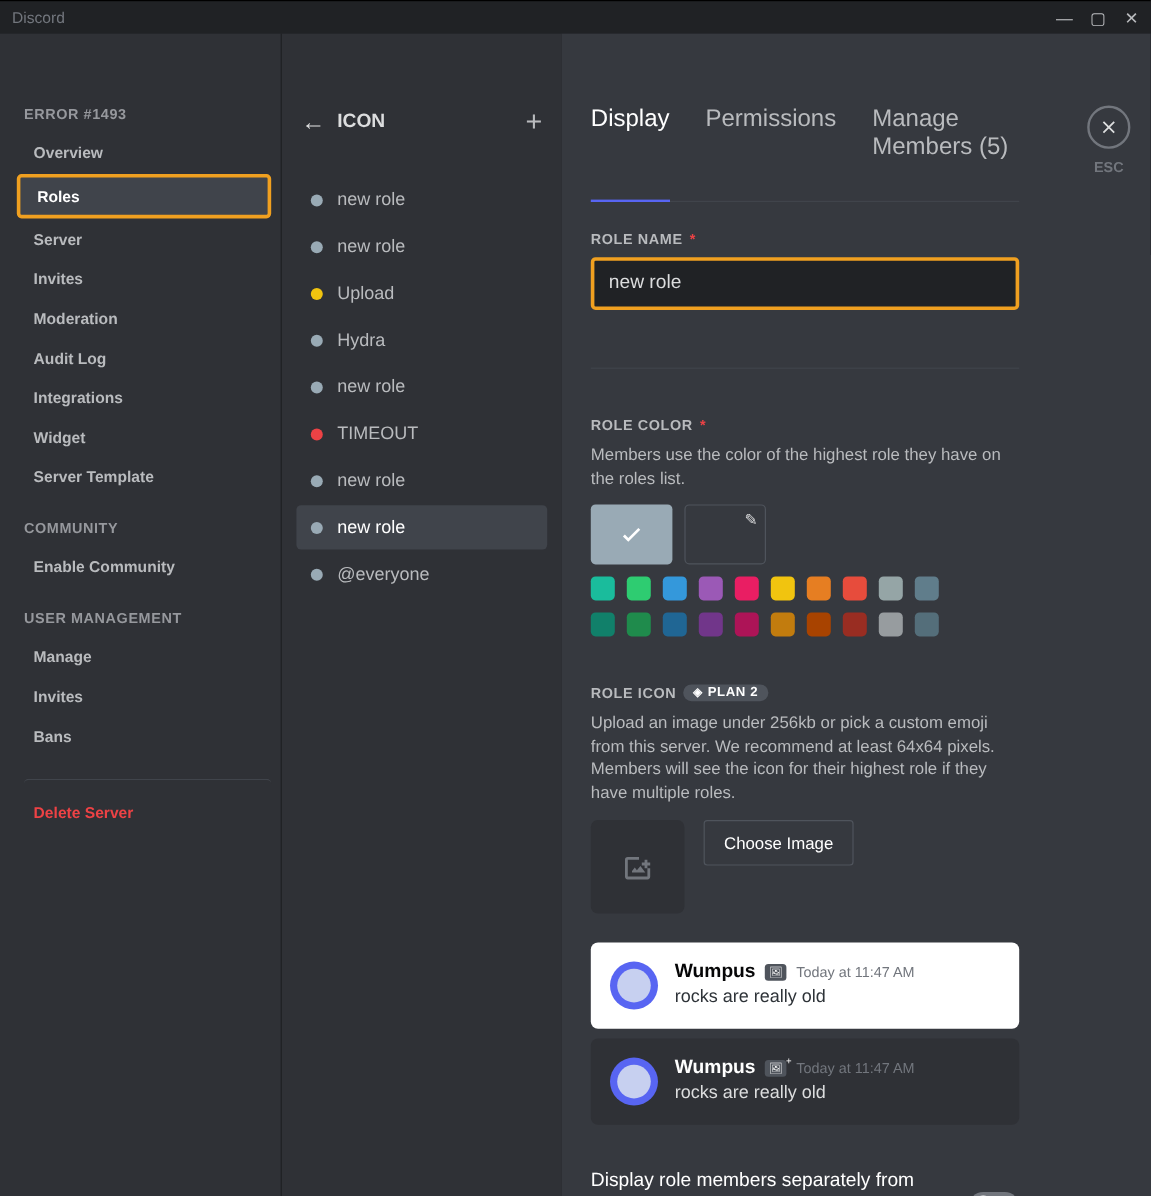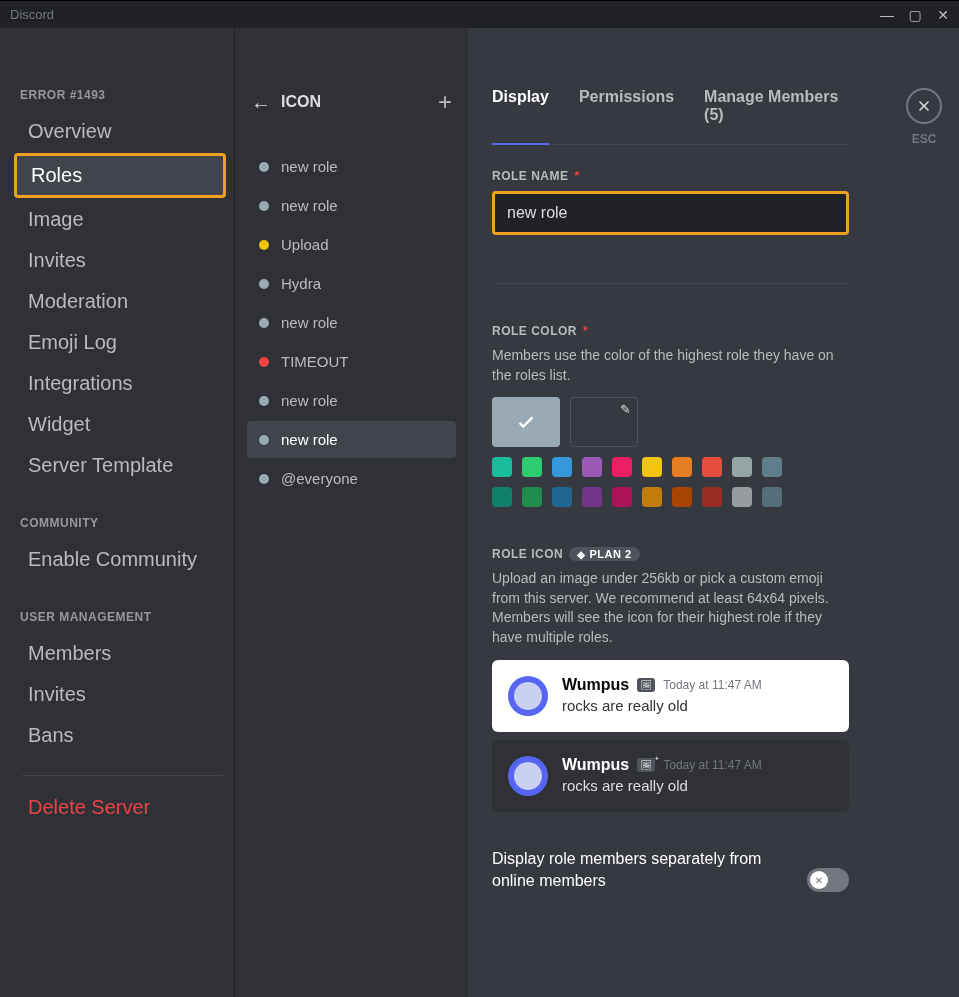--- a/index.html
+++ b/index.html
@@ -6,23 +6,23 @@
     body { background: #202225; color: #dcddde; width: 959px; height: 997px; overflow: hidden; }
     
     .titlebar { height: 28px; background: #202225; display: flex; align-items: center; justify-content: space-between; padding: 0 2px 0 10px; border-top: 1px solid #000; }
     .titlebar-title { color: #72767d; font-size: 13px; font-weight: 500; }
     .titlebar-controls { display: flex; gap: 0; }
     .titlebar-btn { width: 28px; height: 24px; display: flex; align-items: center; justify-content: center; color: #b9bbbe; font-size: 14px; cursor: pointer; }
     
     .main-container { display: flex; height: calc(100% - 28px); }
     
     .sidebar-left { width: 234px; background: #2f3136; padding: 60px 8px 20px 20px; overflow-y: auto; }
-    .sidebar-header { color: #96989d; font-size: 12px; font-weight: 700; letter-spacing: 0.5px; margin-bottom: 10px; margin-top: 31px; }
+    .sidebar-header { color: #96989d; font-size: 12px; font-weight: 700; letter-spacing: 0.5px; margin-bottom: 10px; margin-top: 20px; }
     .sidebar-header:first-child { margin-top: 0; }
-    .sidebar-item { color: #b9bbbe; font-size: 20px; padding: 8px 8px; border-radius: 4px; cursor: pointer; margin-bottom: 2px; }
+    .sidebar-item { color: #b9bbbe; font-size: 13px; padding: 8px 8px; border-radius: 4px; cursor: pointer; margin-bottom: 2px; font-weight: bold; }
     .sidebar-item.active { background: #40444b; color: #fff; }
     .sidebar-item.highlighted { border: 3px solid #f0a020; margin-left: -6px; padding-left: 14px; }
     .sidebar-item.danger { color: #ed4245; margin-top: 20px; padding-top: 20px; border-top: 1px solid #40444b; }
     
     .sidebar-middle { width: 234px; background: #2f3136; border-left: 1px solid #202225; padding: 60px 12px 20px 12px; }
     .back-row { display: flex; align-items: center; justify-content: space-between; margin-bottom: 32px; padding: 0 4px; }
     .back-btn { display: flex; align-items: center; gap: 10px; color: #dcddde; font-size: 16px; font-weight: 600; cursor: pointer; }
     .back-btn .arrow { font-size: 20px; }
     .plus-btn { color: #b9bbbe; font-size: 24px; font-weight: 300; cursor: pointer; }
     .role-item { display: flex; align-items: center; gap: 12px; padding: 10px 12px; border-radius: 4px; cursor: pointer; margin-bottom: 2px; }
@@ -35,21 +35,21 @@
     .content-inner { flex: 1; padding: 60px 40px 20px 24px; overflow-y: auto; }
     .content-esc { width: 70px; padding-top: 60px; display: flex; flex-direction: column; align-items: center; }
     .esc-circle { width: 36px; height: 36px; border: 2px solid #72767d; border-radius: 50%; display: flex; align-items: center; justify-content: center; color: #dcddde; font-size: 18px; cursor: pointer; margin-bottom: 8px; }
     .esc-label { color: #72767d; font-size: 12px; font-weight: 600; }
     
     .content-header { display: flex; align-items: center; justify-content: space-between; margin-bottom: 24px; }
     .content-title { color: #fff; font-size: 16px; font-weight: 600; letter-spacing: 0.5px; }
     .header-menu { color: #b9bbbe; font-size: 20px; cursor: pointer; letter-spacing: 2px; }
     
     .tabs { display: flex; gap: 30px; border-bottom: 1px solid #40444b; margin-bottom: 24px; }
-    .tab { color: #b9bbbe; font-size: 16px; padding-bottom: 20px; cursor: pointer; font-weight: bold; }
+    .tab { color: #b9bbbe; font-size: 20px; padding-bottom: 33px; cursor: pointer; }
     .tab.active { color: #fff; border-bottom: 2px solid #5865f2; margin-bottom: -1px; }
     
     .form-label { color: #b9bbbe; font-size: 12px; font-weight: 700; letter-spacing: 0.5px; margin-bottom: 8px; display: flex; align-items: center; gap: 6px; }
     .required { color: #ed4245; }
     .role-name-input { width: 100%; background: #202225; border: 3px solid #f0a020; color: #dcddde; font-size: 16px; padding: 10px 12px; border-radius: 4px; outline: none; margin-bottom: 24px; max-width: 370px; }
     .role-name-input-wrap { border-bottom: 1px solid #40444b; padding-bottom: 24px; margin-bottom: 0; }
     
     .section { margin-top: 40px; }
     .section-desc { color: #b9bbbe; font-size: 14px; line-height: 1.4; margin-bottom: 12px; }
     
@@ -98,35 +98,35 @@
     <div class="titlebar-btn">✕</div>
   </div>
 </div>
 
 <div class="main-container">
   <div class="sidebar-left">
     <div class="sidebar-header">ERROR #1493</div>
     <div id="sidebar-items1">
         <div class="sidebar-item">Overview</div>
         <div class="sidebar-item active highlighted">Roles</div>
-        <div class="sidebar-item">Image</div>
+        <div class="sidebar-item">Server</div>
         <div class="sidebar-item">Invites</div>
         <div class="sidebar-item">Moderation</div>
-        <div class="sidebar-item">Emoji Log</div>
+        <div class="sidebar-item">Audit Log</div>
         <div class="sidebar-item">Integrations</div>
         <div class="sidebar-item">Widget</div>
         <div class="sidebar-item">Server Template</div>
       </div>
     <div class="sidebar-header">COMMUNITY</div>
     <div id="sidebar-items2">
         <div class="sidebar-item">Enable Community</div>
       </div>
     <div class="sidebar-header">USER MANAGEMENT</div>
     <div id="sidebar-items3">
-        <div class="sidebar-item">Members</div>
+        <div class="sidebar-item">Manage</div>
         <div class="sidebar-item">Invites</div>
         <div class="sidebar-item">Bans</div>
       </div>
     <div class="sidebar-item danger">Delete Server</div>
   </div>
 
   <div class="sidebar-middle">
     <div class="back-row">
       <div class="back-btn">
         <span class="arrow">←</span>
@@ -235,20 +235,28 @@
 
       <div class="section">
         <div class="form-label">
           <span>ROLE ICON</span>
           <span class="plan-badge">
               <span class="gem">◈</span>
               <span>PLAN 2</span>
             </span>
         </div>
         <div class="section-desc">Upload an image under 256kb or pick a custom emoji from this server. We recommend at least 64x64 pixels. Members will see the icon for their highest role if they have multiple roles.</div>
+        <div class="icon-upload-row">
+          <div class="icon-placeholder">
+            <svg width="28" height="28" viewBox="0 0 24 24">
+                <path fill="#72767d" d="M19 7v2h2v2h-2v2h-2v-2h-2V9h2V7h2zM5 5h8v2H5v12h14v-6h2v6a2 2 0 01-2 2H5a2 2 0 01-2-2V7a2 2 0 012-2zm3 10l2-2.5 1.5 2 2.5-3 3.5 4.5H8z"></path>
+              </svg>
+          </div>
+          <button class="choose-btn">Choose Image</button>
+        </div>
 
         <div class="preview-card light">
           <div class="avatar">
               <div class="face"></div>
             </div>
           <div>
             <div class="msg-header">
               <span class="msg-user">Wumpus</span>
               <span class="msg-badge">🖼<span style="position:absolute;top:-4px;right:-4px;font-size:8px;">+</span></span>
               <span class="msg-time">Today at 11:47 AM</span>

